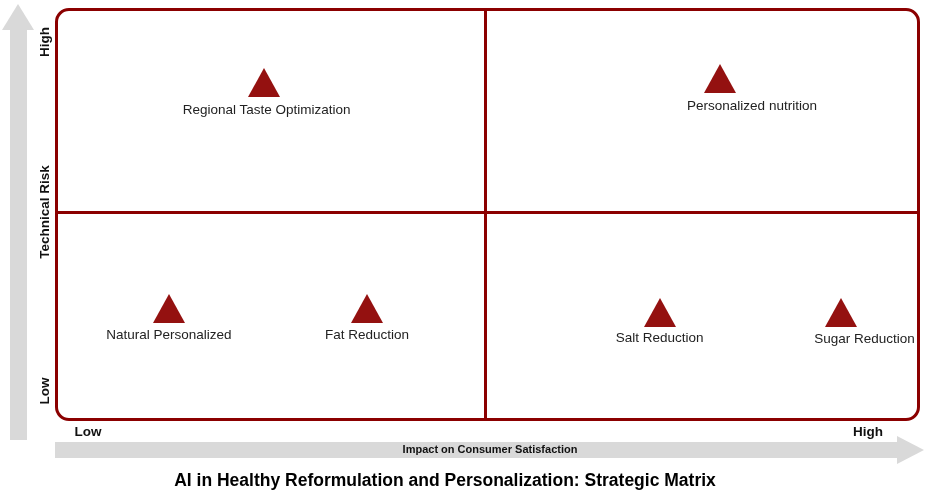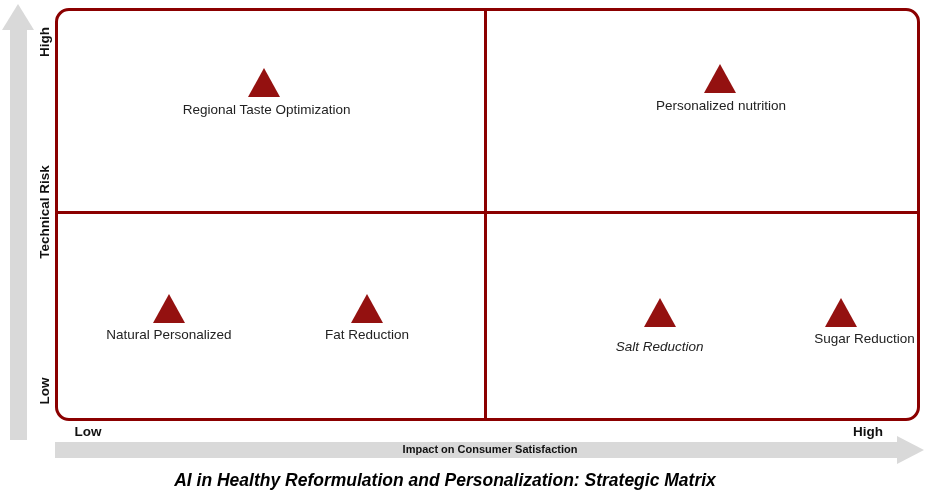--- a/index.html
+++ b/index.html
@@ -105,21 +105,20 @@
   
   .chart-title {
     position: absolute;
     left: 60px; top: 470px;
     width: 770px;
     text-align: center;
     font-size: 17.5px;
     font-weight: bold;
     color: #000000;
     white-space: nowrap;
-    font-style: italic;
   }
 
   
   .tri {
     position: absolute;
     width: 0; height: 0;
     border-left: 16px solid transparent;
     border-right: 16px solid transparent;
     border-bottom: 29px solid #941110;
   }
@@ -151,26 +150,26 @@
   <div class="y-label" id="y-low">Low</div>
 
   <div class="x-end-label" id="x-low">Low</div>
   <div class="x-end-label" id="x-high">High</div>
   <div class="x-axis-title">Impact on Consumer Satisfaction</div>
 
   <div id="points-layer">
       <div class="tri" style="left: 247.64px; top: 68.3px; border-bottom-color: rgb(148, 17, 16);"></div>
       <div class="pt-label" style="left: 263.64px; top: 101.8px; padding-left: 6px;">Regional Taste Optimization</div>
       <div class="tri" style="left: 703.97px; top: 64.2px; border-bottom-color: rgb(148, 17, 16);"></div>
-      <div class="pt-label" style="left: 721px; top: 97.7px;">Personalized nutrition</div>
+      <div class="pt-label" style="left: 752px; top: 97.7px;">Personalized nutrition</div>
       <div class="tri" style="left: 152.93px; top: 293.8px; border-bottom-color: rgb(148, 17, 16);"></div>
       <div class="pt-label" style="left: 168.93px; top: 327.3px;">Natural Personalized</div>
       <div class="tri" style="left: 350.96px; top: 293.8px; border-bottom-color: rgb(148, 17, 16);"></div>
       <div class="pt-label" style="left: 366.96px; top: 327.3px;">Fat Reduction</div>
       <div class="tri" style="left: 643.7px; top: 297.9px; border-bottom-color: rgb(148, 17, 16);"></div>
-      <div class="pt-label" style="left: 659.7px; top: 339px; font-style: italic;">Salt Reduction</div>
+      <div class="pt-label" style="left: 659.7px; top: 330px;">Salt Reduction</div>
       <div class="tri" style="left: 824.51px; top: 297.9px; border-bottom-color: rgb(148, 17, 16);"></div>
       <div class="pt-label" style="left: 840.51px; top: 331.4px; margin-left: 24px;">Sugar Reduction</div>
     </div>
 
   <div class="chart-title">AI in Healthy Reformulation and Personalization: Strategic Matrix</div>
 
 </div>
 
 </body></html>

